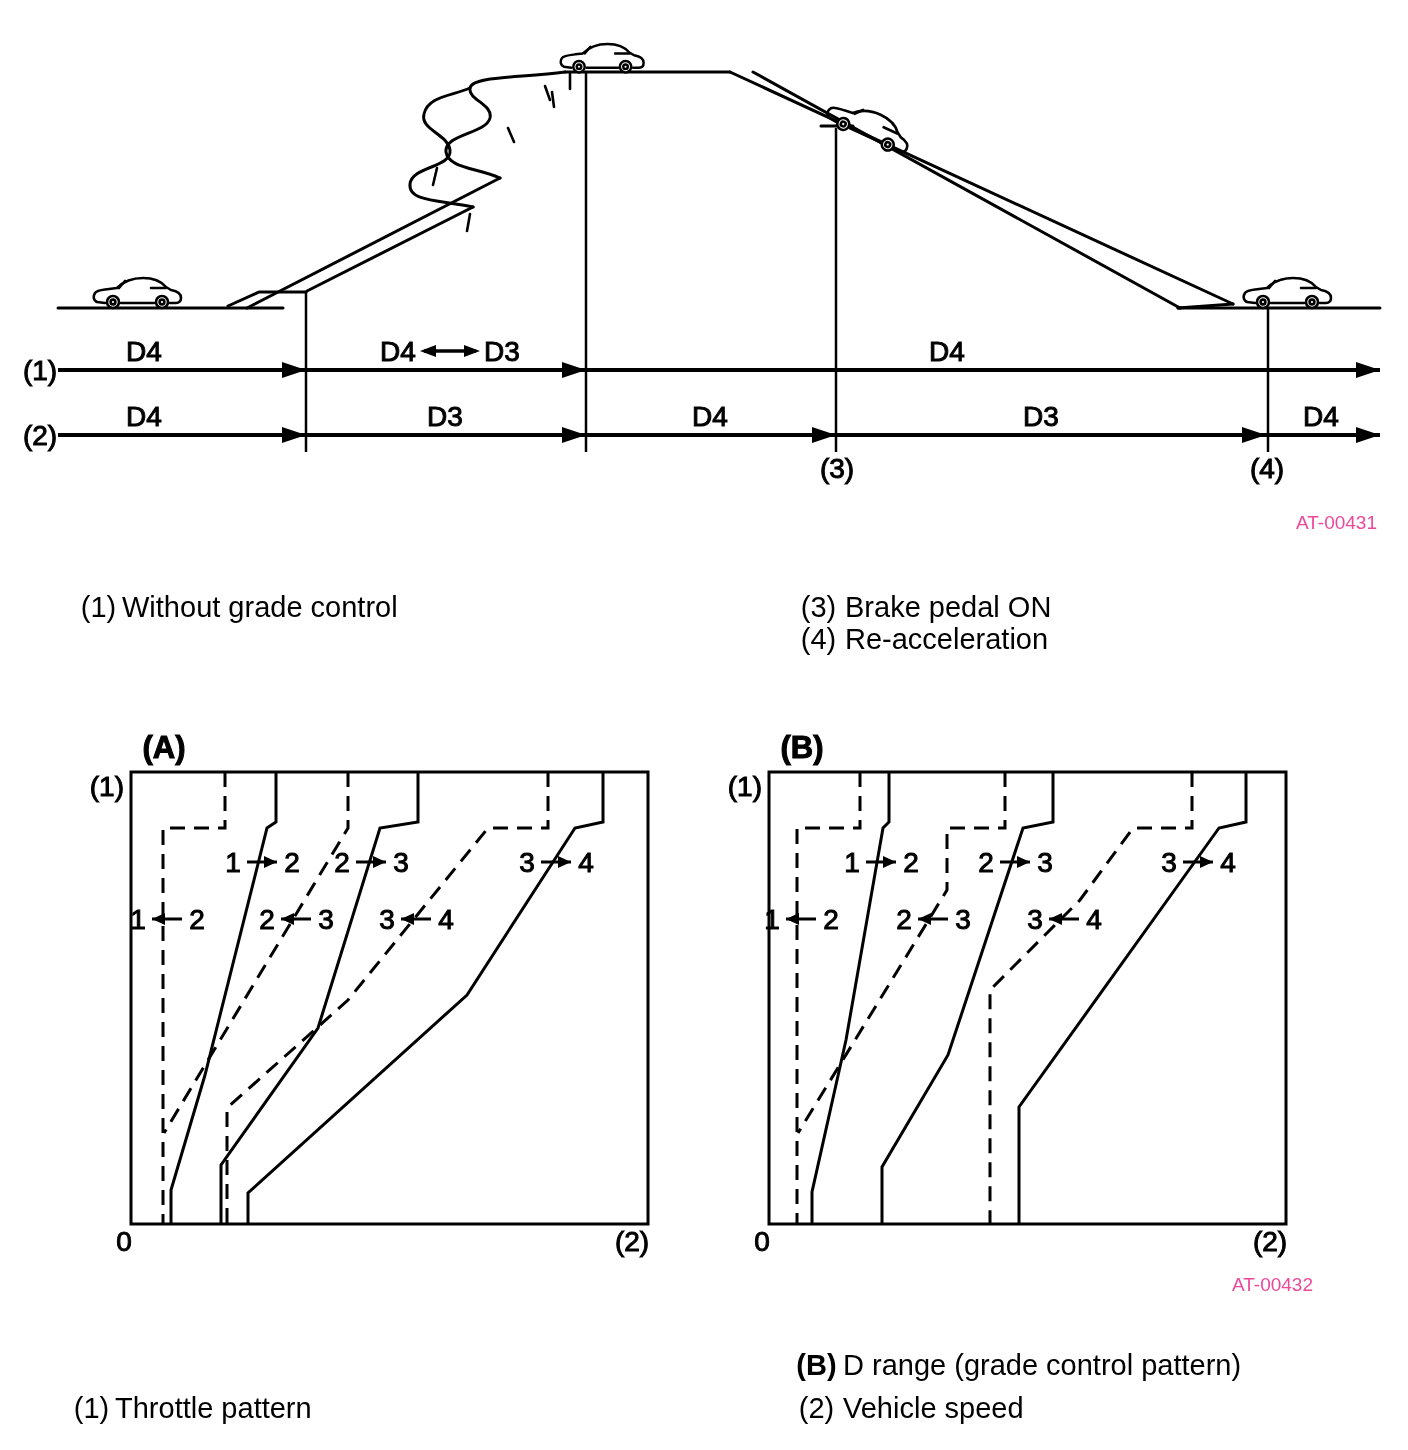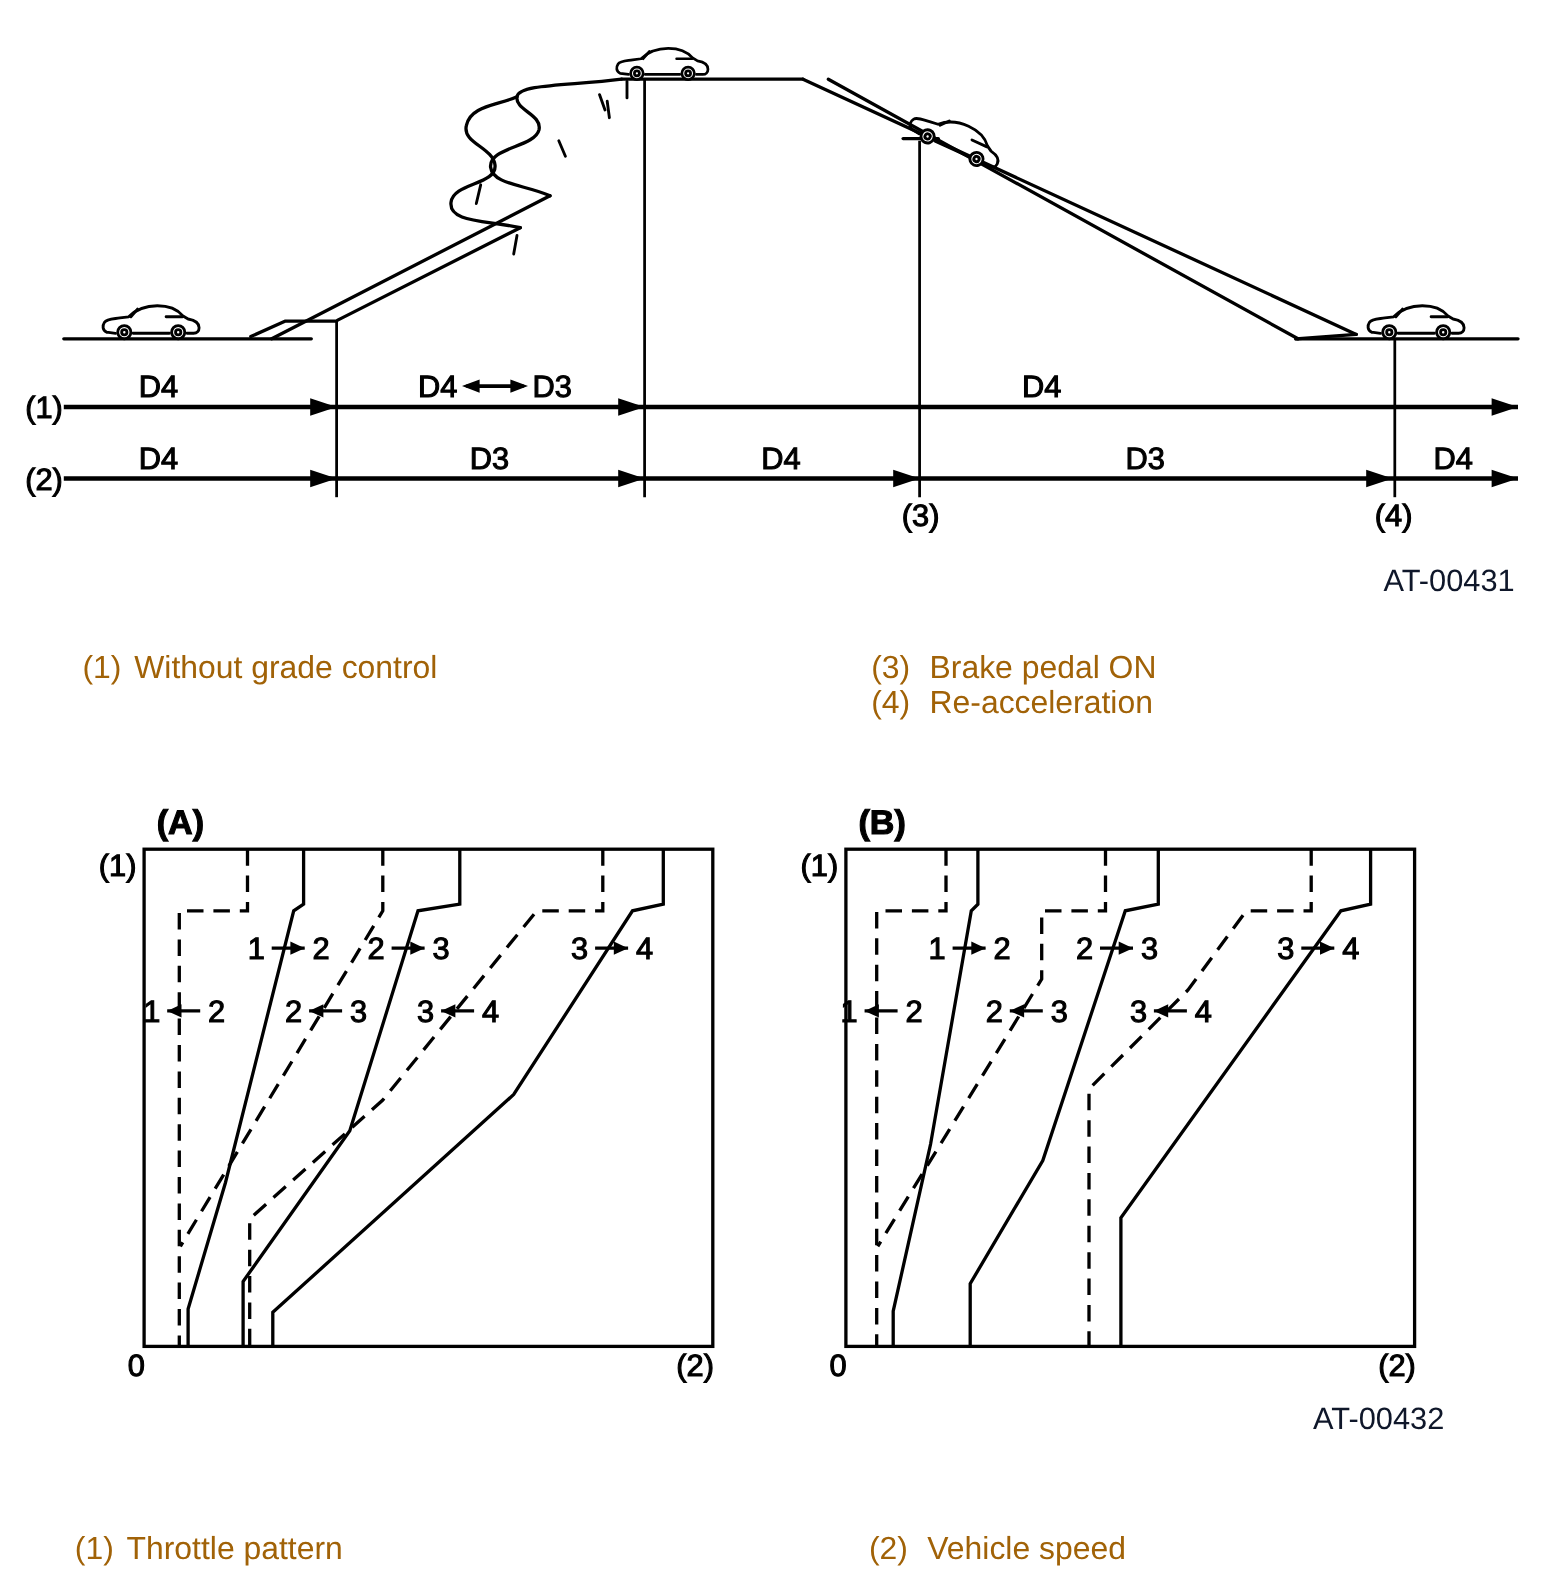--- a/index.html
+++ b/index.html
@@ -1,24 +1,24 @@
 <!DOCTYPE html>
 <html><head>
 <meta charset="utf-8">
 <style>
   html,body{margin:0;padding:0;background:#fff;}
   #page{position:relative;width:1408px;height:1450px;background:#ffffff;color:#000;
         font-family:"Liberation Sans", sans-serif;overflow:hidden;}
   #fig{position:absolute;left:0;top:0;}
-  .lg{position:absolute;font-size:29px;line-height:30px;white-space:nowrap;color:#a16207;}
+  .lg{position:absolute;font-size:29px;line-height:30px;white-space:nowrap;color:#000000;text-align:center;}
   .lg .num{display:inline-block;}
   .colL .num{width:47px;}
   .colR .num{width:53px;}
   .bnum{font-weight:700;}
-  .code{position:absolute;font-size:28px;color:#0f172a;white-space:nowrap;}
+  .code{position:absolute;font-size:19px;color:#ec4899;white-space:nowrap;}
   svg text{font-family:"Liberation Sans", sans-serif;fill:#000;}
 </style>
 </head>
 <body>
 
 <div id="page">
 
   <svg id="fig" width="1408" height="1450" viewBox="0 0 1408 1450">
     <defs>
       <g id="car-shape" fill="none" stroke="#000" stroke-width="2.6" stroke-linejoin="round" stroke-linecap="round">
@@ -202,19 +202,22 @@
   <div class="lg colR" style="left:792px;top:592px">
     <span class="num">(3)</span><span>Brake pedal ON</span>
   </div>
   <div class="lg colR" style="left:792px;top:624px">
     <span class="num">(4)</span><span>Re-acceleration</span>
   </div>
 
   <div class="lg colL" style="left:68px;top:1393px">
     <span class="num">(1)</span><span>Throttle pattern</span>
   </div>
+  <div class="lg colR" style="left:790px;top:1350px">
+    <span class="num bnum">(B)</span><span>D range (grade control pattern)</span>
+  </div>
   <div class="lg colR" style="left:790px;top:1393px">
     <span class="num">(2)</span><span>Vehicle speed</span>
   </div>
 
   <div class="code" style="top:512px;right:31px">AT-00431</div>
   <div class="code" style="top:1274px;right:95px">AT-00432</div>
 </div>
 
 </body></html>

